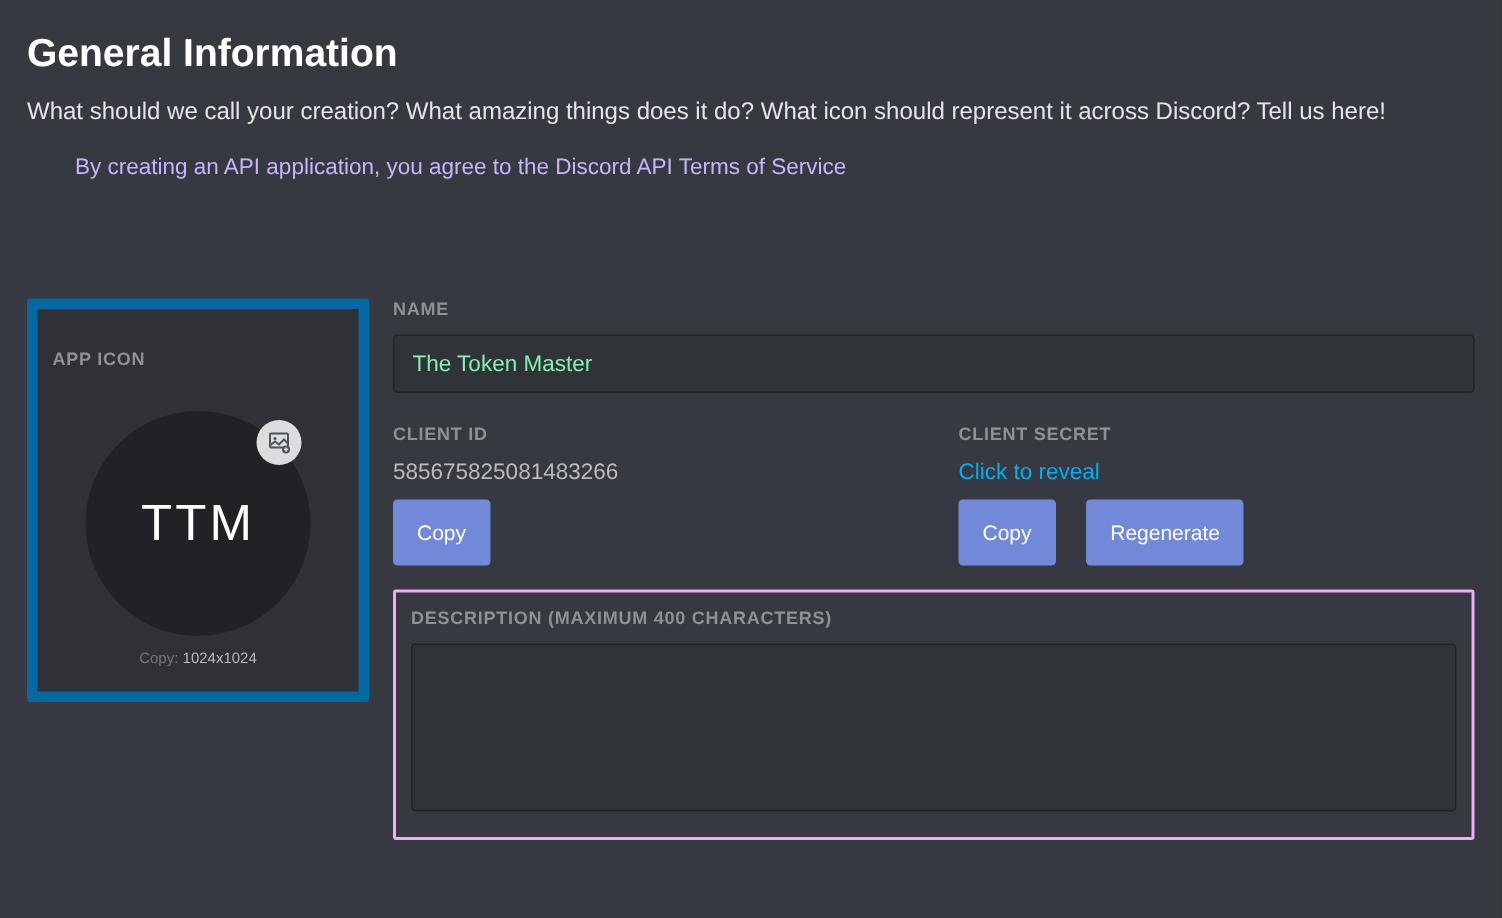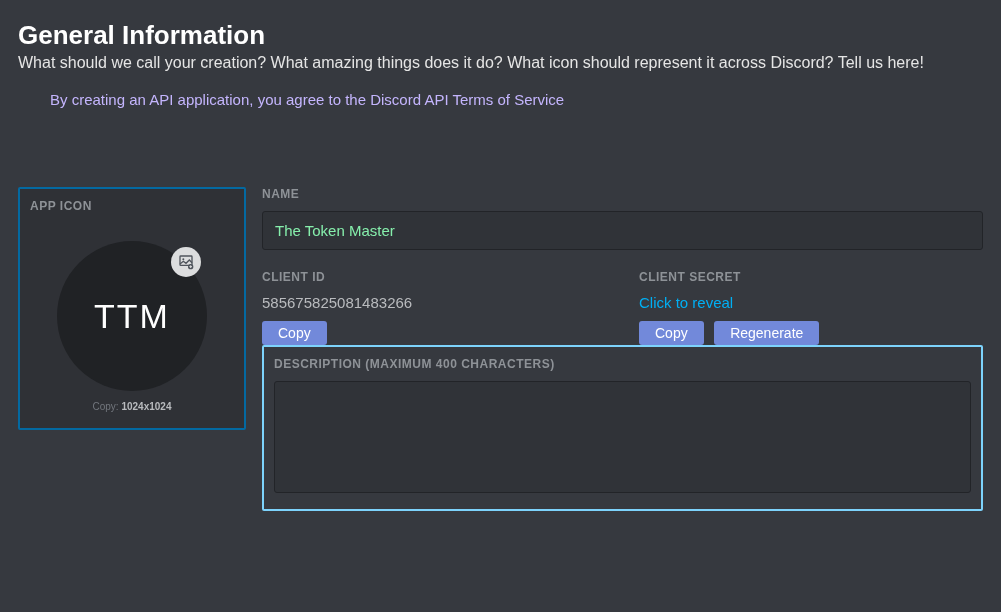--- a/index.html
+++ b/index.html
@@ -9,20 +9,21 @@
     color: #dcddde;
     width: 1001px;
     height: 612px;
     overflow: hidden;
     padding: 20px 18px;
   }
   .page-title {
     color: #ffffff;
     font-size: 26px;
     font-weight: 600;
+    margin-bottom: 12px;
   }
   .subtitle {
     color: #e5e5e5;
     font-size: 16px;
     line-height: 1.5;
     margin-bottom: 16px;
   }
   .tos-link {
     color: #c4b5fd;
     font-size: 15px;
@@ -44,23 +45,23 @@
   .label {
     color: #8e9297;
     font-size: 12px;
     font-weight: 700;
     letter-spacing: 0.5px;
     margin-bottom: 10px;
     text-transform: uppercase;
   }
   .icon-card {
     background: #2f3136;
-    padding: 10px 10px 16px 10px;
+    padding: 26px 10px 16px 10px;
     position: relative;
-    border: 2px solid #0369a1;
+    border: 7px solid #0369a1;
     border-radius: 2px;
   }
   .icon-card .label { margin-bottom: 10px; }
   .avatar-box {
     display: flex;
     justify-content: center;
     align-items: flex-end;
     position: relative;
     height: 168px;
   }
@@ -89,21 +90,21 @@
     display: flex;
     align-items: center;
     justify-content: center;
   }
   .size-text {
     text-align: center;
     color: #72767d;
     font-size: 10px;
     margin-top: 10px;
   }
-  .size-text .val { color: #b9bbbe; font-weight: 700; }
+  .size-text .val { color: #b9bbbe; font-weight: 400; }
 
   .name-input {
     width: 100%;
     background: #303338;
     border: 1px solid #222428;
     border-radius: 3px;
     padding: 10px 12px;
     color: #86efac;
     font-size: 15px;
   }
@@ -122,29 +123,30 @@
     color: #00aff4;
     font-size: 15px;
     margin-bottom: 10px;
     cursor: pointer;
   }
   .btn {
     background: #7289da;
     color: #ffffff;
     border: none;
     border-radius: 3px;
-    padding: 4px 16px;
+    padding: 14px 16px;
     font-size: 14px;
     font-weight: 500;
     cursor: pointer;
-    margin-right: 6px;
+    margin-right: 16px;
   }
 
   .desc-section {
-    border: 2px solid #7dd3fc;
+    margin-top: 16px;
+    border: 2px solid #f0abfc;
     border-radius: 2px;
     padding: 10px 10px 12px 10px;
   }
   .desc-textarea {
     width: 100%;
     height: 112px;
     background: #303338;
     border: 1px solid #222428;
     border-radius: 3px;
     resize: none;

